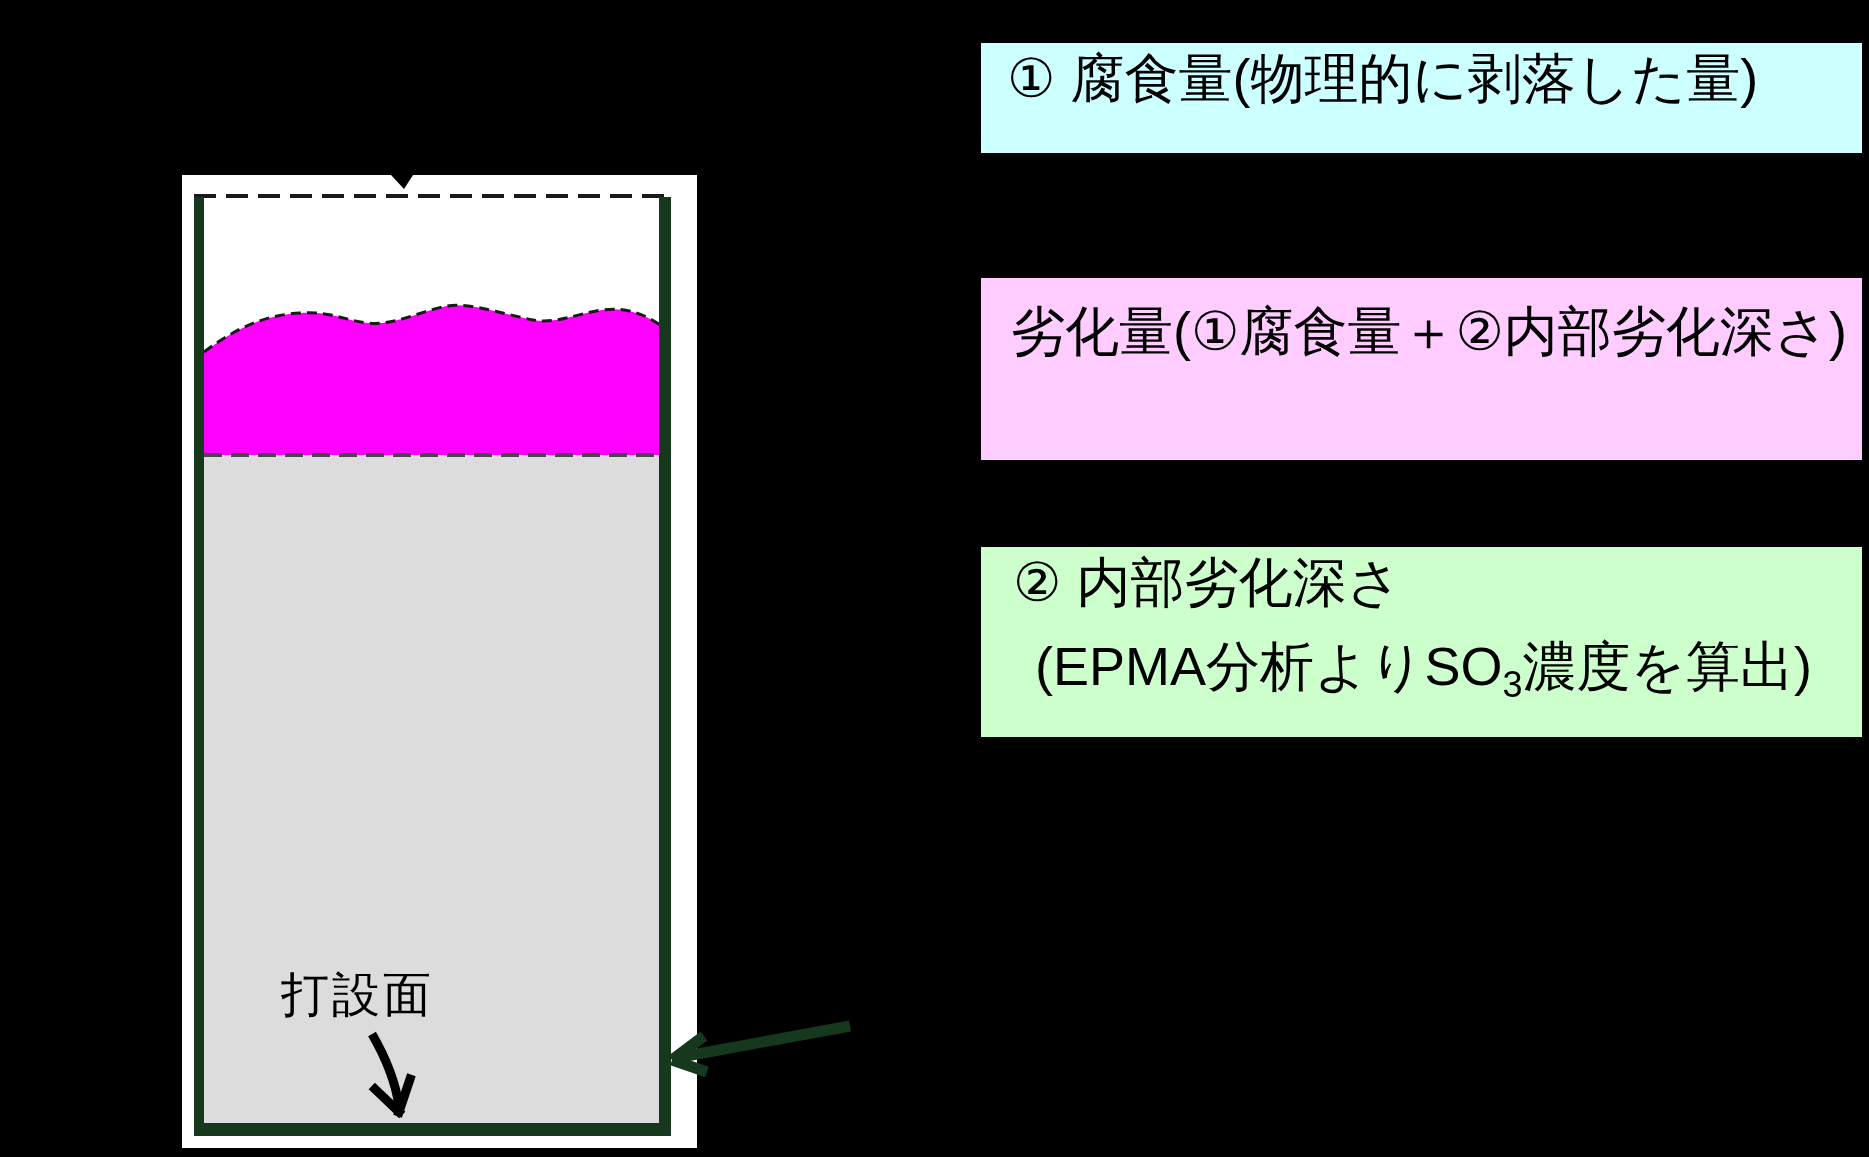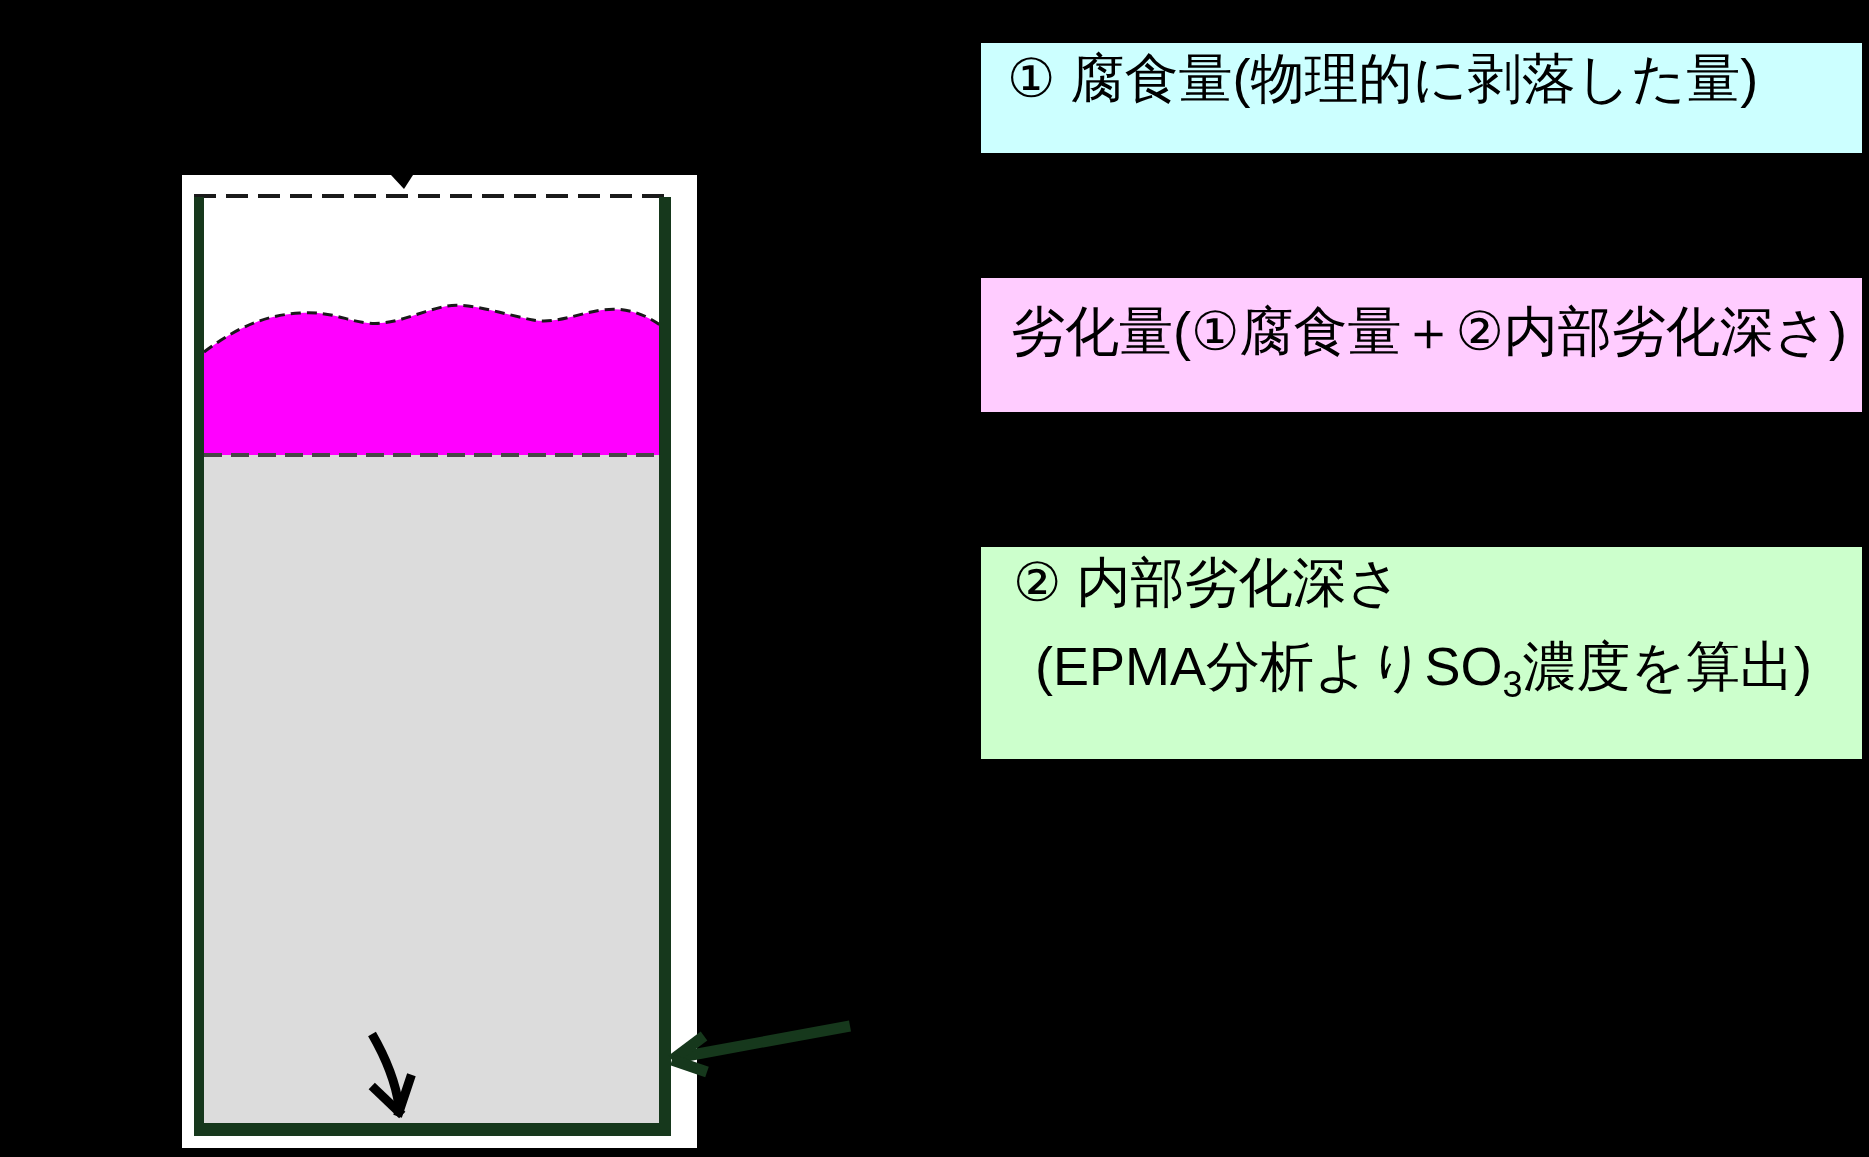--- a/index.html
+++ b/index.html
@@ -23,23 +23,23 @@
     position:absolute;left:182px;top:175px;width:515px;height:973px;
     background:var(--panel);
   }
   svg.overlay{position:absolute;left:0;top:0;}
   .label-box{
     position:absolute;left:981px;width:881px;box-sizing:border-box;
     color:var(--text);font-size:54px;white-space:nowrap;
   }
   .box-cyan{top:43px;height:110px;background:var(--label-corrosion-bg);
     display:flex;padding-left:26px;}
-  .box-pink{top:278px;height:134px;background:var(--label-deterioration-bg);
+  .box-pink{top:278px;height:182px;background:var(--label-deterioration-bg);
     padding:22px 0 0 30px;line-height:1.15;}
-  .box-green{top:547px;height:212px;background:var(--label-internal-bg);
+  .box-green{top:547px;height:190px;background:var(--label-internal-bg);
     padding:4px 0 0 32px;line-height:1.15;}
   .box-green .line2{margin-top:22px;margin-left:22px;}
   .box-green sub{font-size:36px;line-height:0;}
   .casting-label{
     position:absolute;left:281px;top:963px;font-size:48px;letter-spacing:3px;
     color:var(--text);white-space:nowrap;
   }
 </style>
 </head>
 <body>
@@ -81,20 +81,21 @@
 
     <path d="M372,1034 Q394,1072 399,1106" fill="none" stroke="#000000" stroke-width="9"></path>
     <line x1="399" y1="1112" x2="375" y2="1089" stroke="#000000" stroke-width="9" stroke-linecap="square"></line>
     <line x1="399" y1="1112" x2="410" y2="1079" stroke="#000000" stroke-width="9" stroke-linecap="square"></line>
 
     <line x1="850" y1="1026" x2="681" y2="1057" style="stroke:var(--specimen-border)" stroke-width="11"></line>
     <line x1="672" y1="1060" x2="704" y2="1036" style="stroke:var(--specimen-border)" stroke-width="11"></line>
     <line x1="672" y1="1060" x2="707" y2="1072" style="stroke:var(--specimen-border)" stroke-width="11"></line>
   </svg>
 
+  <div class="casting-label">打設面</div>
 
   <div class="label-box box-cyan">
     <span>① 腐食量(物理的に剥落した量)</span>
   </div>
 
   <div class="label-box box-pink">
     <span>劣化量(①腐食量＋②内部劣化深さ)</span>
   </div>
 
   <div class="label-box box-green">

